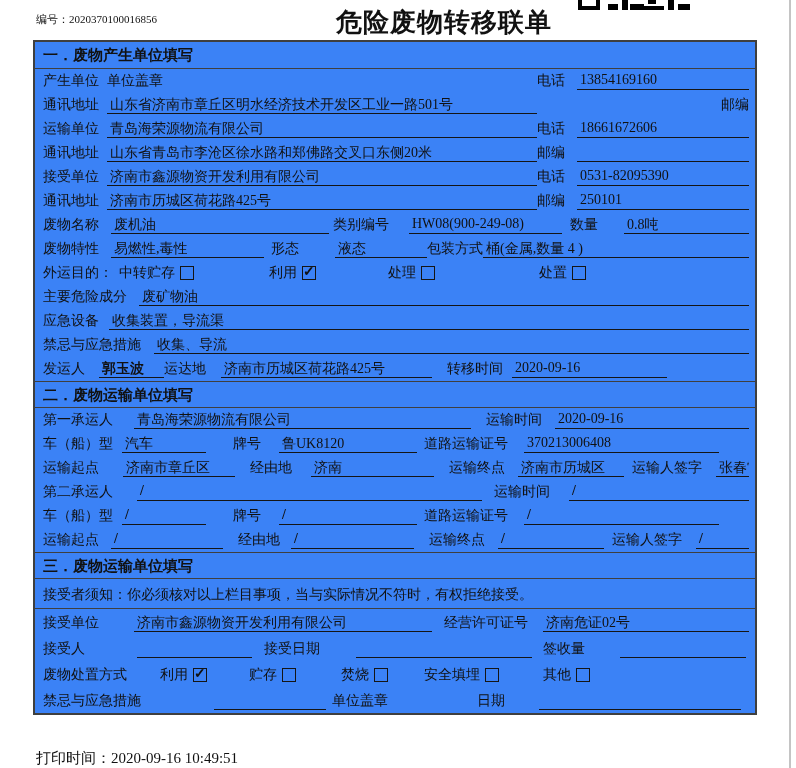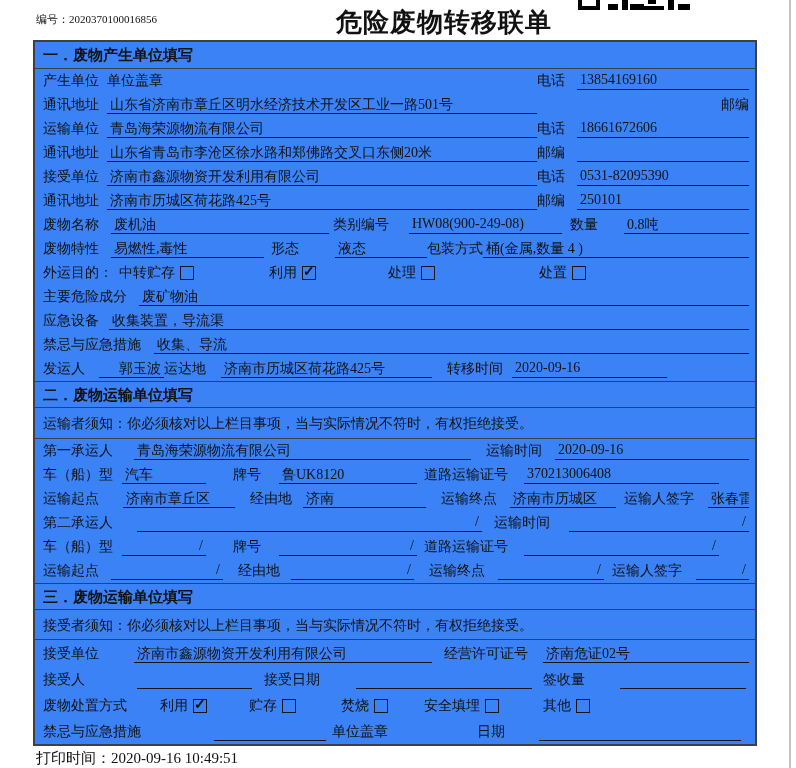--- a/index.html
+++ b/index.html
@@ -14,21 +14,21 @@
   .edge-line{position:absolute;left:789px;top:0;width:2px;height:768px;background:#c4c4c4;}
   .doc{position:absolute;left:33px;top:40px;width:724px;border:2px solid #3f3f3f;background:#3b82f6;box-sizing:border-box;}
   .sec-h{height:27px;box-sizing:border-box;border-bottom:1.5px solid #3f3f3f;font-weight:bold;font-size:15px;padding:4px 6px 0 8px;}
   .sec-h.bt{border-top:1.5px solid #3f3f3f;}
   .notice{height:31px;box-sizing:border-box;border-bottom:1px solid #3f3f3f;font-size:14px;padding:7px 6px 0 8px;white-space:nowrap;}
   .row{display:flex;align-items:flex-end;height:24px;box-sizing:border-box;padding:0 6px 3px 8px;font-size:14px;}
   .row.h26{height:26px;}
   .lbl{white-space:nowrap;flex:0 0 auto;}
   .u{border-bottom:1px solid #151515;padding:0 3px;white-space:nowrap;box-sizing:border-box;height:18px;overflow:hidden;flex:0 0 auto;}
   .u.grow{flex:1 1 auto;}
-  .u.c{text-align:right;}
+  .u.c{text-align:left;font-weight:bold;}
   .mla{margin-left:auto;}
   .cb{width:12px;height:12px;border:1px solid #151515;display:inline-block;position:relative;margin-left:5px;margin-bottom:2px;flex:0 0 auto;}
   .cb[data-checked="true"]::before{content:"✓";position:absolute;left:0;top:-4px;font-size:14px;font-weight:bold;}
   .print-time{position:absolute;left:36px;top:749px;font-size:15px;white-space:nowrap;}
 </style>
 </head>
 <body>
 
 <div class="serial">
   <span>编号：</span><span>2020370100016856</span>
@@ -144,21 +144,20 @@
   <div class="row">
     <span class="lbl">发运人</span>
     <span class="u c" style="width:65px;margin-left:14px">郭玉波</span>
     <span class="lbl" style="">运达地</span>
     <span class="u" style="width:211px;margin-left:15px">济南市历城区荷花路425号</span>
     <span class="lbl" style="margin-left:15px">转移时间</span>
     <span class="u" style="width:155px;margin-left:9px">2020-09-16</span>
   </div>
 
   <div class="sec-h bt">二．废物运输单位填写</div>
-  <div class="notice">运输者须知：你必须核对以上栏目事项，当与实际情况不符时，有权拒绝接受。</div>
 
   <div class="row">
     <span class="lbl">第一承运人</span>
     <span class="u" style="width:337px;margin-left:21px">青岛海荣源物流有限公司</span>
     <span class="lbl" style="margin-left:15px">运输时间</span>
     <span class="u grow" style="margin-left:13px">2020-09-16</span>
   </div>
 
   <div class="row">
     <span class="lbl">车（船）型</span>
@@ -166,21 +165,21 @@
     <span class="lbl" style="margin-left:27px">牌号</span>
     <span class="u" style="width:138px;margin-left:18px">鲁UK8120</span>
     <span class="lbl" style="margin-left:7px">道路运输证号</span>
     <span class="u grow" style="margin-left:16px;margin-right:30px">370213006408</span>
   </div>
 
   <div class="row">
     <span class="lbl">运输起点</span>
     <span class="u" style="width:112px;margin-left:24px">济南市章丘区</span>
     <span class="lbl" style="margin-left:15px">经由地</span>
-    <span class="u" style="width:123px;margin-left:11px">济南</span>
+    <span class="u" style="width:123px;margin-left:19px">济南</span>
     <span class="lbl" style="margin-left:15px">运输终点</span>
     <span class="u" style="width:106px;margin-left:13px">济南市历城区</span>
     <span class="lbl" style="margin-left:8px">运输人签字</span>
     <span class="u grow" style="margin-left:14px">张春雷</span>
   </div>
 
   <div class="row">
     <span class="lbl">第二承运人</span>
     <span class="u c" style="width:345px;margin-left:24px">/</span>
     <span class="lbl" style="margin-left:12px">运输时间</span>

